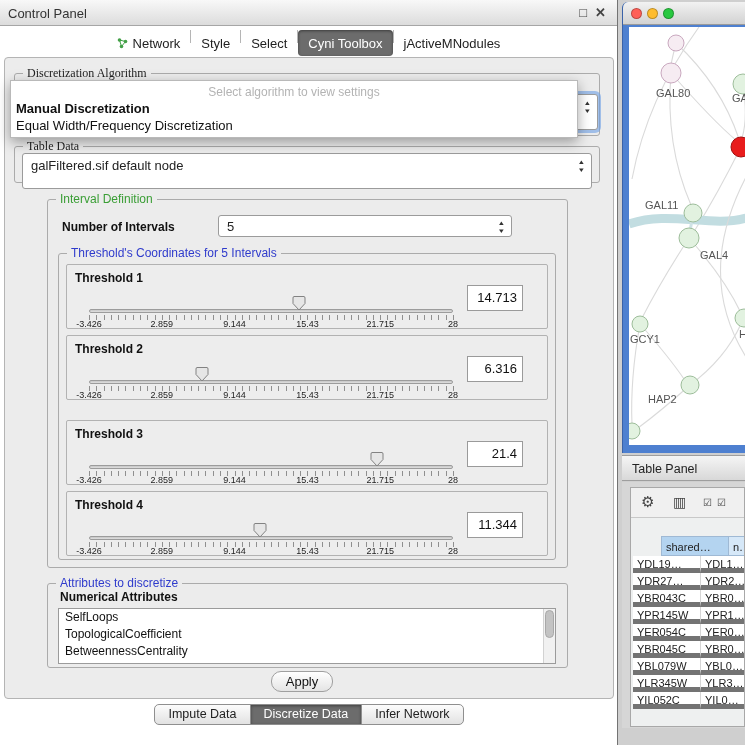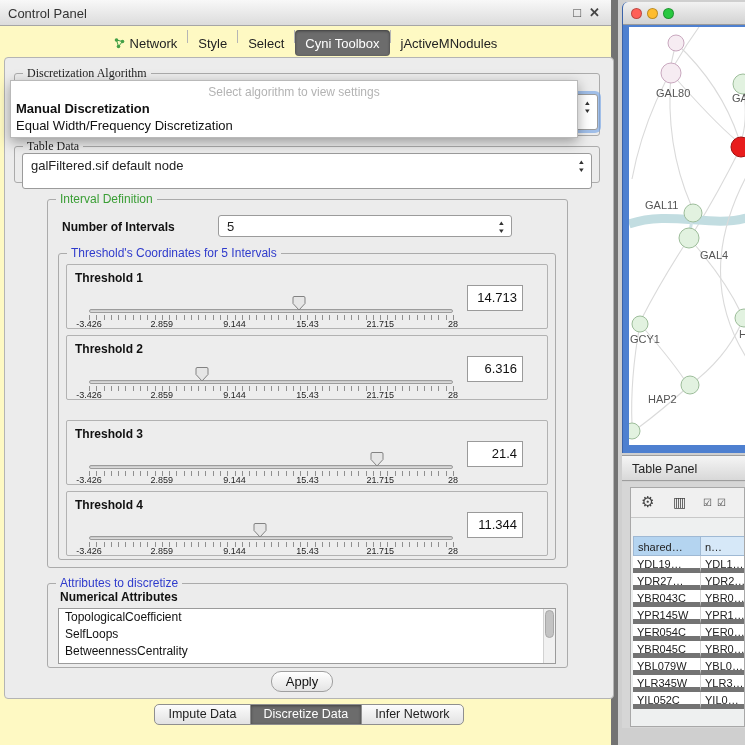--- a/index.html
+++ b/index.html
@@ -6,21 +6,21 @@
   html, body { width: 745px; height: 745px; }
   body {
     font-family: "Liberation Sans", sans-serif;
     background: #cfcfcf;
     position: relative;
     overflow: hidden;
   }
   #root { position: absolute; left: 0; top: 0; width: 745px; height: 745px; background: #cfcfcf; }
 
   
-  #cw { position: absolute; left: 0; top: 0; width: 618px; height: 745px; background: #fef9c3; border-right: 7px solid #737373; }
+  #cw { position: absolute; left: 0; top: 0; width: 618px; height: 745px; background: #ffffff; border-right: 1px solid #737373; }
   #cw .titlebar { position: absolute; left: 0; top: 0; right: 0; height: 26px; background: linear-gradient(#f8f8f8, #dcdcdc); border-bottom: 1px solid #a6a6a6; }
   .titlebar .title { position: absolute; left: 8px; top: 6px; font-size: 13px; color: #333; }
   .winbtn { position: absolute; top: 5px; font-size: 13px; color: #444; cursor: default; }
   #minBtn { right: 30px; }
   #closeBtn { right: 11px; font-weight: bold; }
 
   #topTabs { position: absolute; left: 0; top: 30px; width: 100%; height: 26px; display: flex; justify-content: center; }
   .tab { font-size: 13px; color: #222; padding: 3px 10px; display: flex; align-items: center; gap: 5px; white-space: nowrap; }
   .tab.sel { background: #6c6c6c; color: #fff; border-radius: 4px; box-shadow: inset 0 1px 3px rgba(0,0,0,.45); }
   .tabsep { width: 1px; height: 13px; background: #b5b5b5; }
@@ -77,21 +77,21 @@
 
   
   #tpbar { position: absolute; left: 622px; top: 455px; width: 123px; height: 26px; background: linear-gradient(#f5f5f5, #d8d8d8); border-top: 1px solid #9e9e9e; border-bottom: 1px solid #9e9e9e; text-align: center; }
   #tpbar .tp-title { position: absolute; left: 10px; top: 6px; font-size: 12.5px; color: #222; }
   #tp { position: absolute; left: 622px; top: 482px; width: 123px; height: 246px; background: #d6d6d6; }
   #tp .inner { position: absolute; left: 8px; top: 5px; width: 115px; height: 240px; background: #eef0f0; border: 1px solid #a8a8a8; overflow: hidden; }
   #tpToolbar { position: absolute; left: 0; top: 0; right: 0; height: 30px; background: #f0f0f0; border-bottom: 1px solid #c8c8c8; }
   .tp-icon { position: absolute; color: #444; }
   #tblHeader { position: absolute; left: 2px; top: 48px; display: flex; }
   .th { width: 68px; height: 20px; font-size: 11px; color: #222; text-align: left; padding-left: 4px; line-height: 20px; border: 1px solid #9fb9d4; background: #d6e8f8; overflow: hidden; white-space: nowrap; }
-  .th.th-sel { background: #b4d4f0; }
+  .th.th-sel { background: #b4d4f0; margin-left: 28px; }
   .th + .th { border-left: none; width: 60px; }
   #tblBody { position: absolute; left: 2px; top: 68px; }
   .tr { display: flex; }
   .td { width: 68px; height: 17px; background: #fff; border-right: 1px solid #d6d6d6; border-bottom: 5px solid #737373; font-size: 11px; color: #222; line-height: 17px; padding-left: 4px; overflow: hidden; white-space: nowrap; }
   .td + .td { width: 60px; }
 </style>
 </head>
 <body>
 
 <div id="root">
@@ -238,22 +238,22 @@
         </div>
       <div class="thr-value">11.344</div>
     </div>
 
     <fieldset class="group" style="left:47px; top:576px; width:521px; height:92px;">
       <legend class="legend-blue">Attributes to discretize</legend>
     </fieldset>
     <span class="boldlabel" style="left:60px; top:590px;">Numerical Attributes</span>
     <div id="attrList">
 
-    <div class="attr-item">TopologicalCoefficient</div>
-        <div class="attr-item">SelfLoops</div>
+    <div class="attr-item">SelfLoops</div>
+        <div class="attr-item">TopologicalCoefficient</div>
         <div class="attr-item">BetweennessCentrality</div>
         <div class="vscroll">
           <div class="vthumb"></div>
         </div>
       </div>
 
     <div id="applyBtn">Apply</div>
 
     <div id="popup">
       <div class="popup-prompt">Select algorithm to view settings</div>

